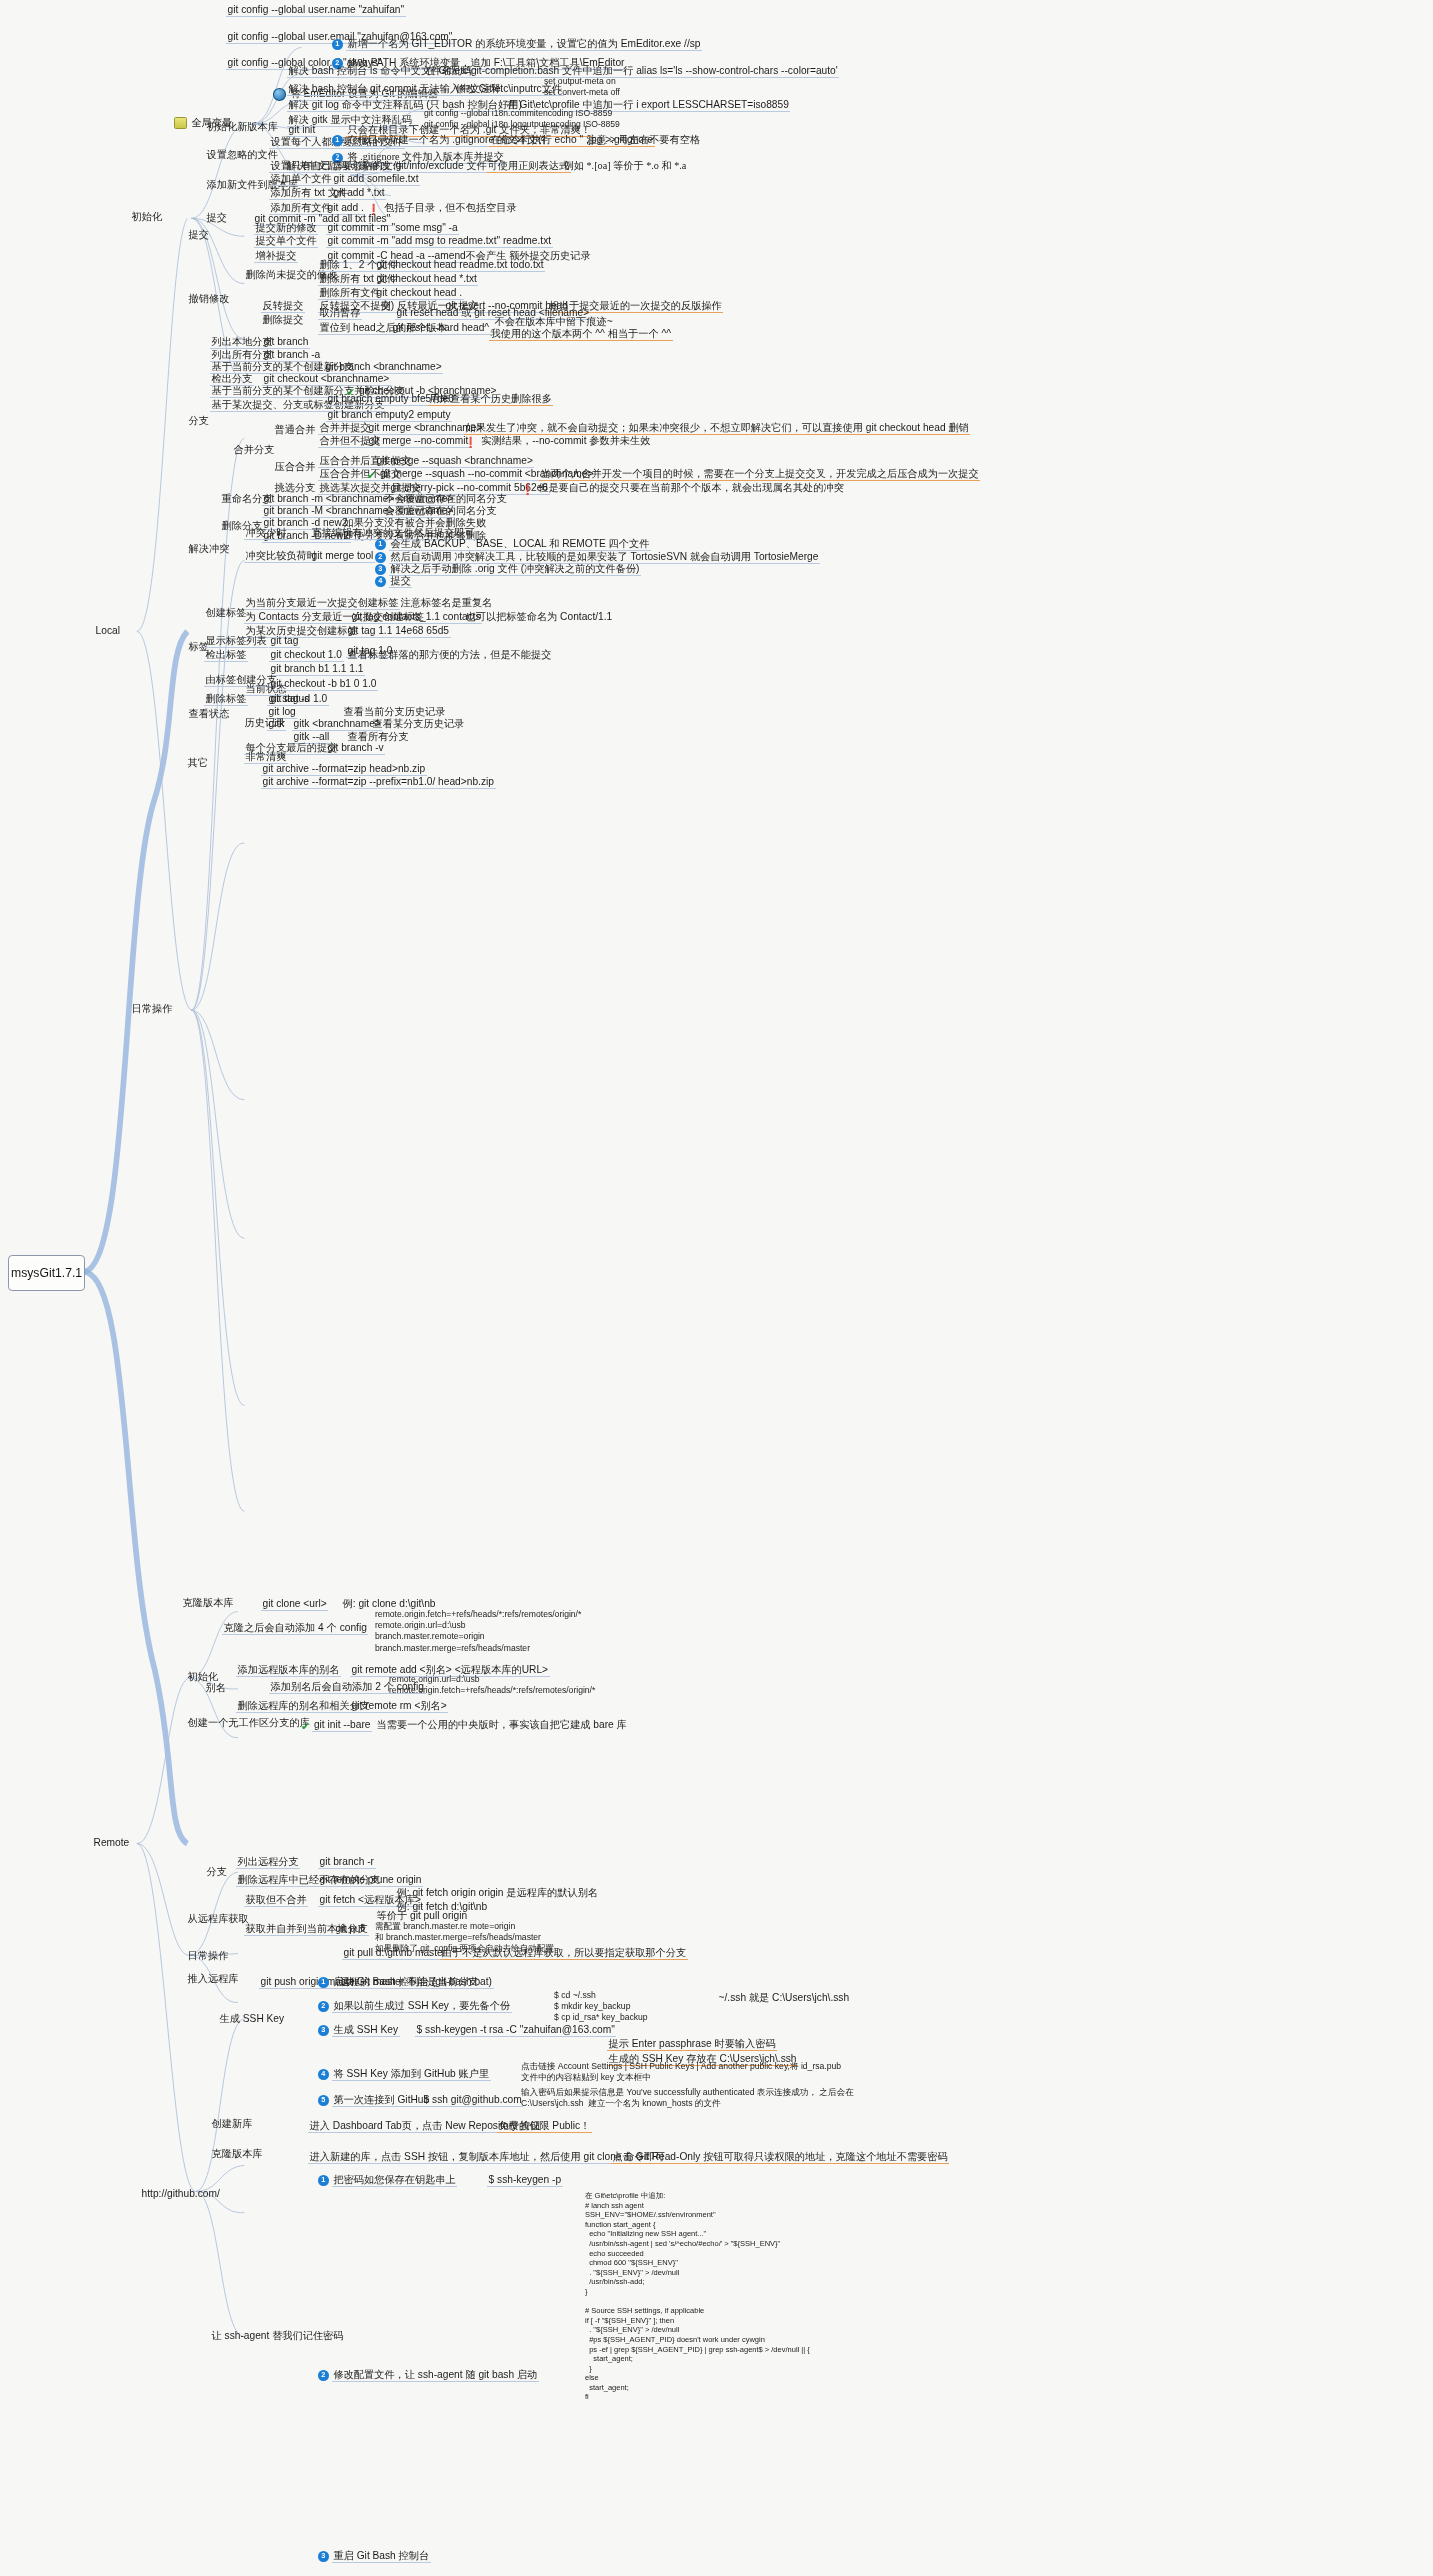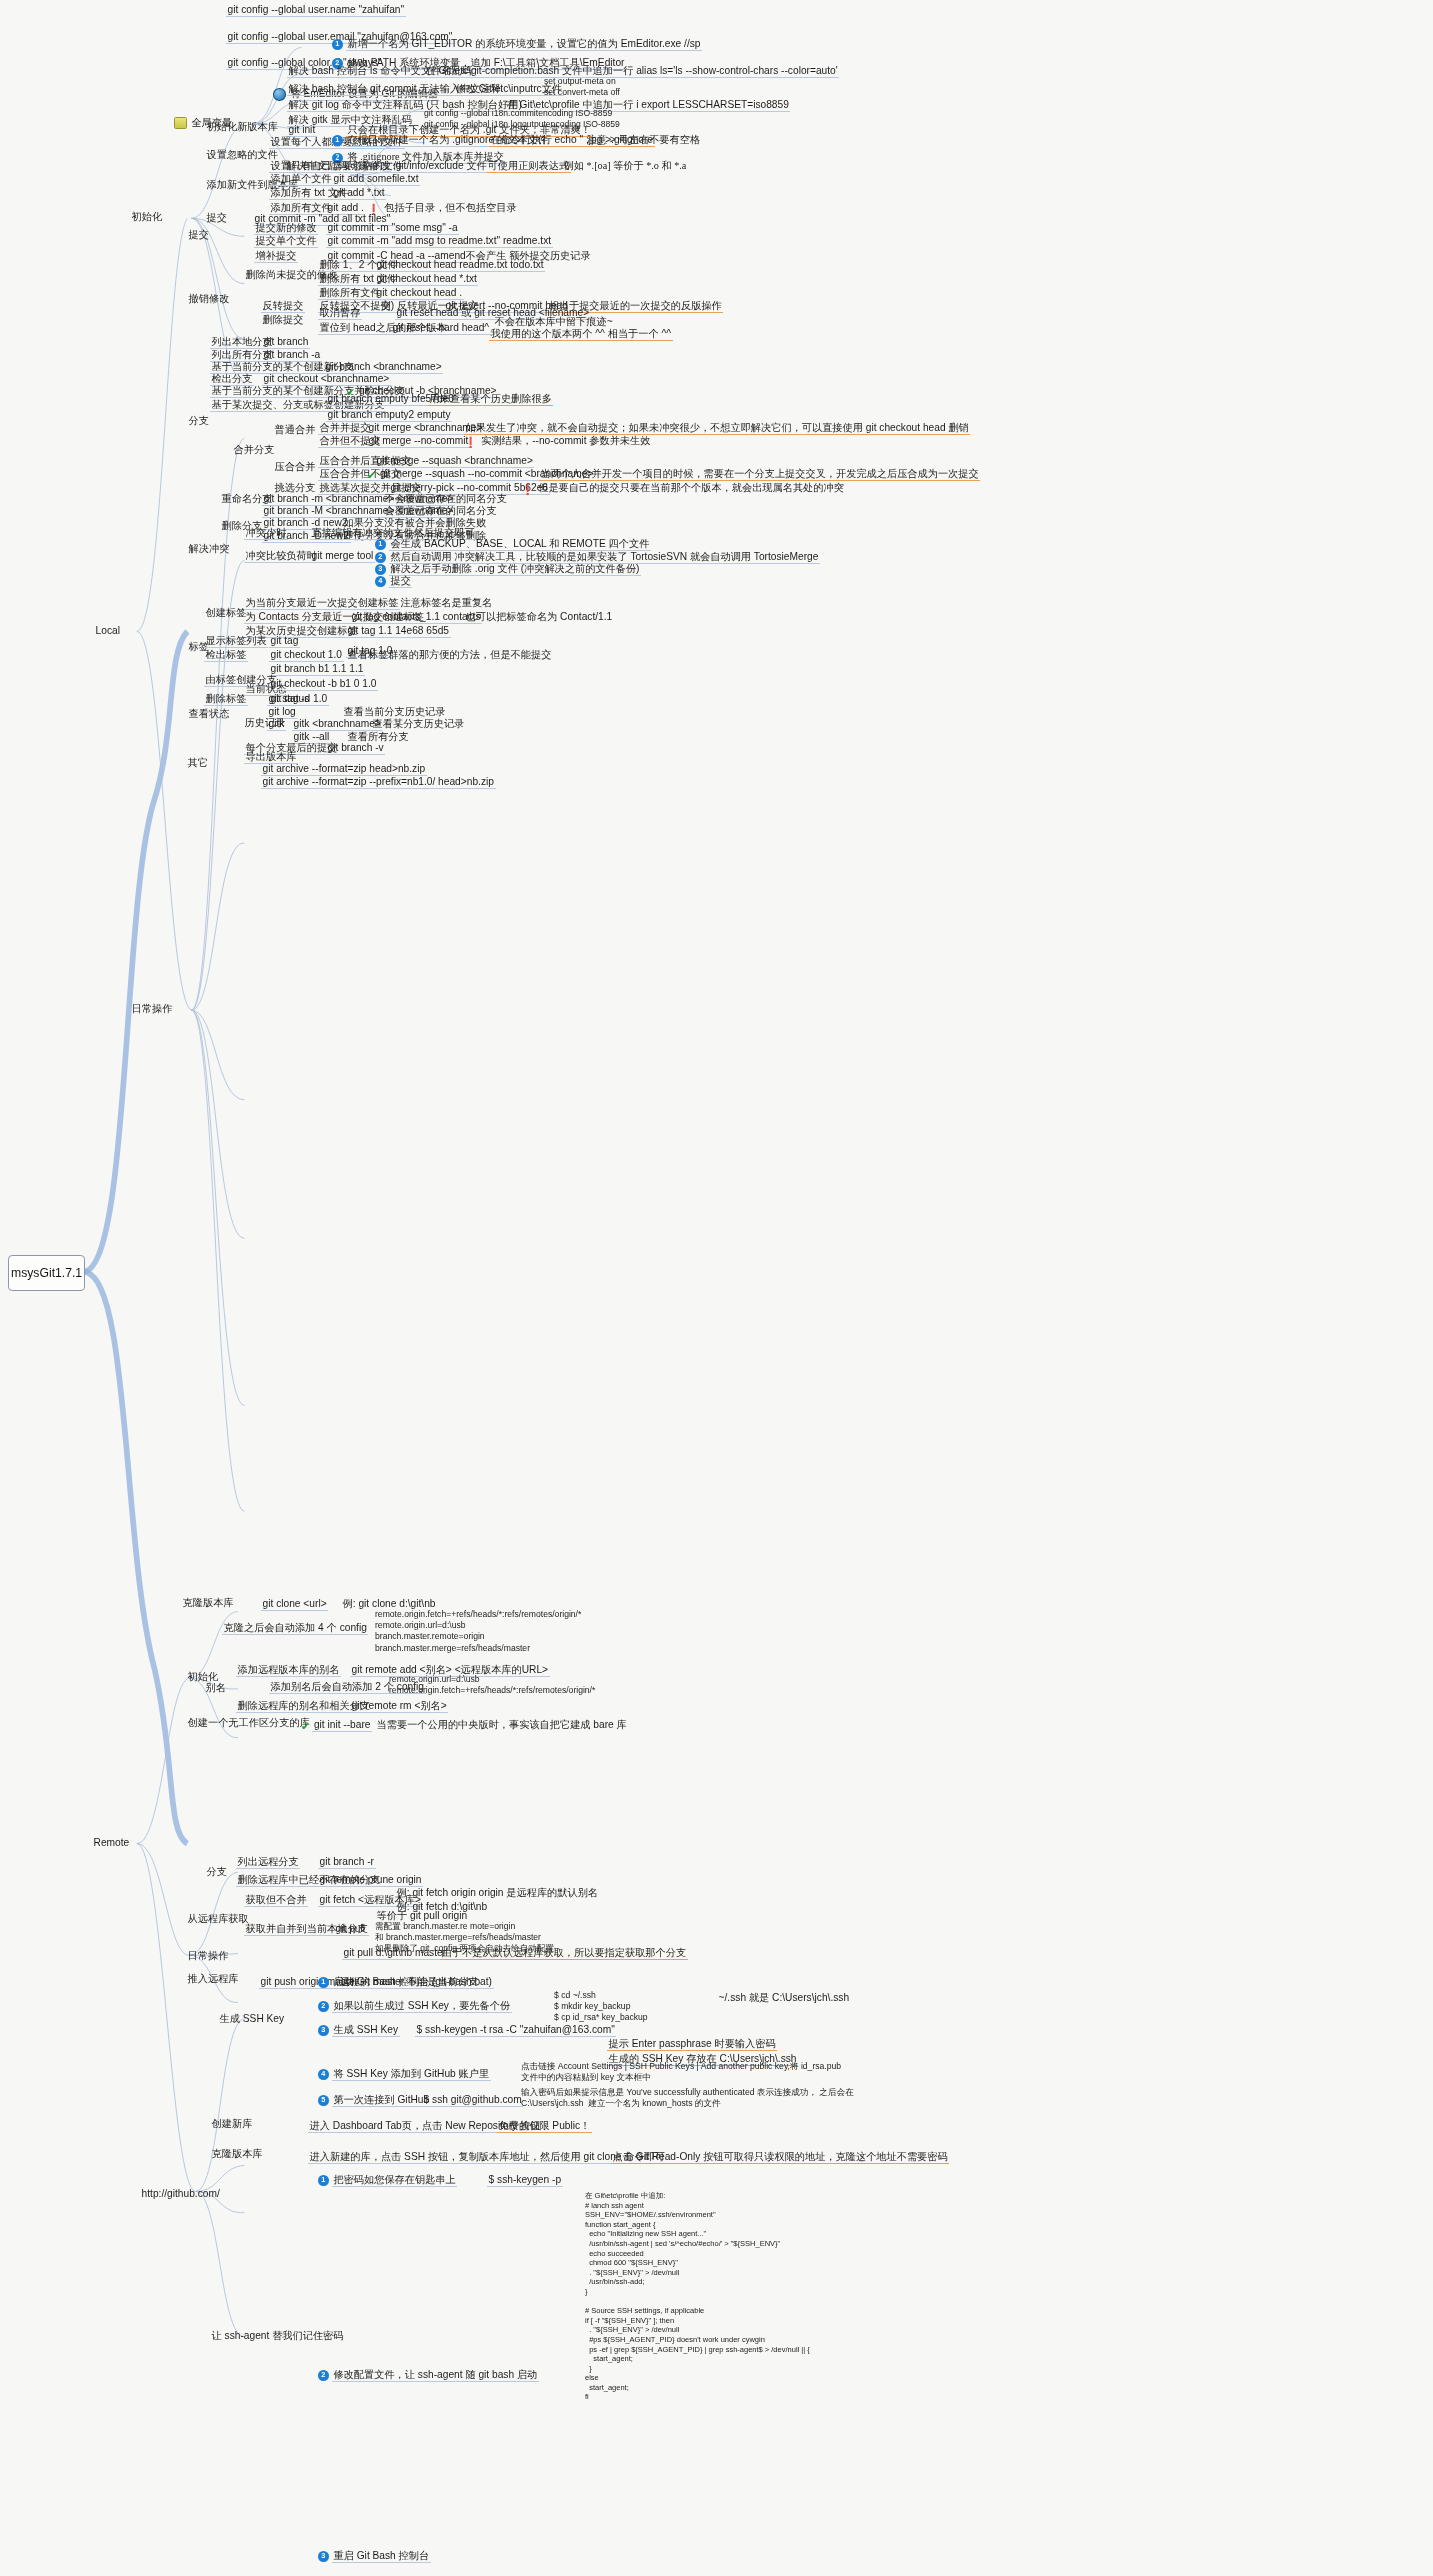--- a/index.html
+++ b/index.html
@@ -261,21 +261,21 @@
 <div class="node xs" style="left:267px;top:718px;"><span class="lbl u">gitk</span></div>
 <div class="node xs" style="left:342px;top:706px;"><span class="lbl">查看当前分支历史记录</span></div>
 <div class="node xs" style="left:292px;top:718px;"><span class="lbl u">gitk &lt;branchname&gt;</span></div>
 <div class="node xs" style="left:371px;top:718px;"><span class="lbl">查看某分支历史记录</span></div>
 <div class="node xs" style="left:292px;top:731px;"><span class="lbl u">gitk --all</span></div>
 <div class="node xs" style="left:346px;top:731px;"><span class="lbl">查看所有分支</span></div>
 <div class="node xs" style="left:244px;top:742px;"><span class="lbl u">每个分支最后的提交</span></div>
 <div class="node xs" style="left:326px;top:742px;"><span class="lbl u">git branch -v</span></div>
 
 <div class="node med" style="left:186px;top:756px;"><span class="lbl">其它</span></div>
-<div class="node xs" style="left:244px;top:751px;"><span class="lbl u">导出版本库</span></div>
+<div class="node xs" style="left:244px;top:751px;"><span class="lbl u">非常清爽</span></div>
 <div class="node xs" style="left:261px;top:763px;"><span class="lbl u">git archive --format=zip head&gt;nb.zip</span></div>
 <div class="node xs" style="left:261px;top:776px;"><span class="lbl u">git archive --format=zip --prefix=nb1.0/ head&gt;nb.zip</span></div>
 
 <div class="node big" style="left:92px;top:1835px;"><span class="lbl">Remote</span></div>
 <div class="node med" style="left:186px;top:1670px;"><span class="lbl">初始化</span></div>
 <div class="node med" style="left:186px;top:1949px;"><span class="lbl">日常操作</span></div>
 
 <div class="node sm" style="left:181px;top:1597px;"><span class="lbl">克隆版本库</span></div>
 <div class="node xs" style="left:261px;top:1598px;"><span class="lbl u">git clone &lt;url&gt;</span></div>
 <div class="node xs" style="left:341px;top:1598px;"><span class="lbl">例: git clone d:\git\nb</span></div>

